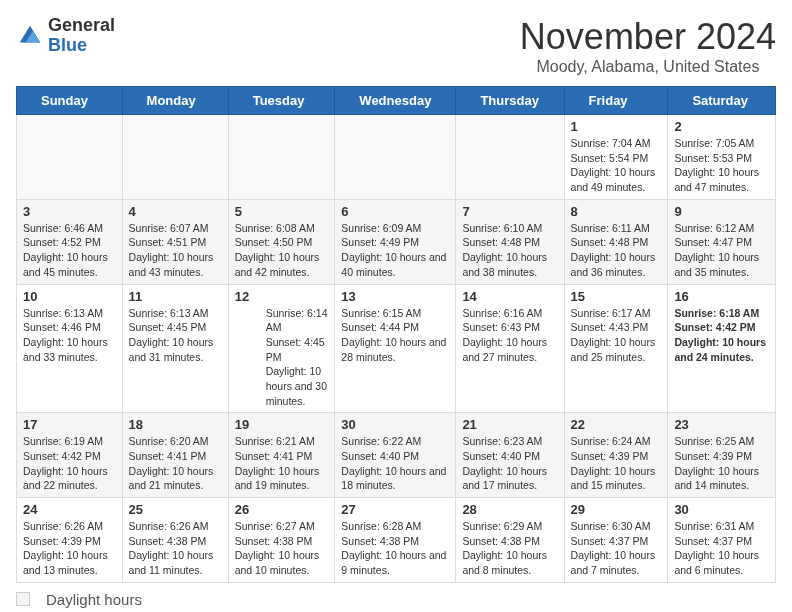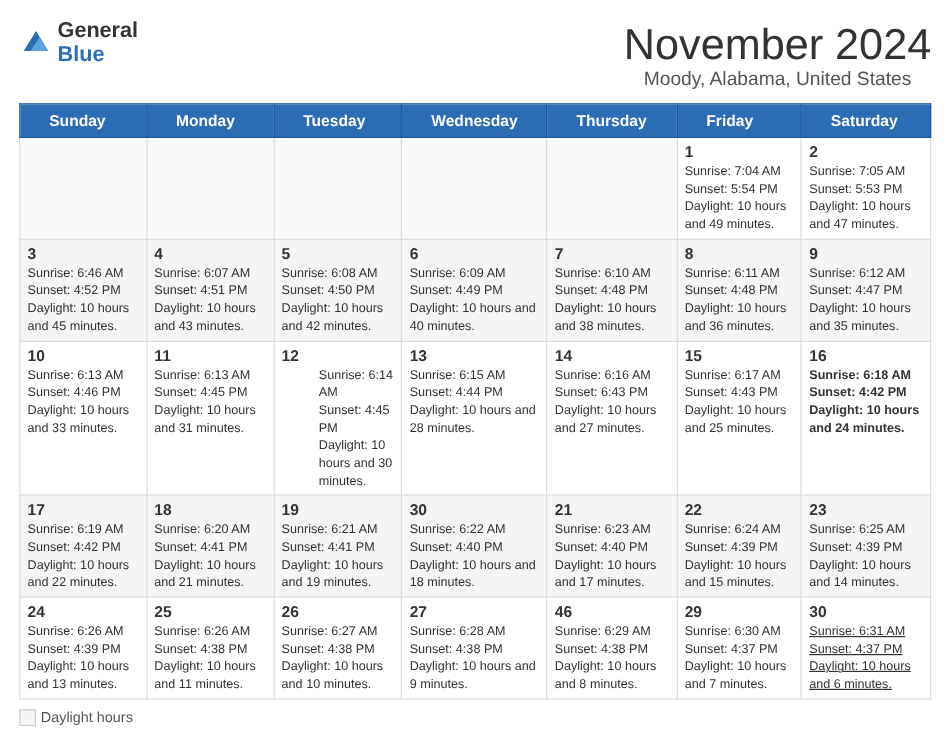--- a/index.html
+++ b/index.html
@@ -92,23 +92,23 @@
       margin-bottom: 2px;
     }
     .day-info {
       font-size: 10.5px;
       line-height: 1.4;
       color: #333;
     }
     .footer {
       display: flex;
       align-items: center;
-      gap: 4px;
+      gap: 16px;
       margin-top: 8px;
-      font-size: 12px;
+      font-size: 15px;
       color: #555;
     }
     .legend-box {
       width: 14px;
       height: 14px;
       background: #f5f5f5;
       border: 1px solid #ccc;
       display: inline-block;
     }
   </style>
@@ -315,34 +315,34 @@
 Sunset: 4:38 PM
 Daylight: 10 hours and 10 minutes.</div>
         </td>
         <td>
           <span class="day-num">27</span>
           <div class="day-info" style="white-space: pre-line;">Sunrise: 6:28 AM
 Sunset: 4:38 PM
 Daylight: 10 hours and 9 minutes.</div>
         </td>
         <td>
-          <span class="day-num">46</span>
+          <span class="day-num">28</span>
           <div class="day-info" style="white-space: pre-line;">Sunrise: 6:29 AM
 Sunset: 4:38 PM
 Daylight: 10 hours and 8 minutes.</div>
         </td>
         <td>
           <span class="day-num">29</span>
           <div class="day-info" style="white-space: pre-line;">Sunrise: 6:30 AM
 Sunset: 4:37 PM
 Daylight: 10 hours and 7 minutes.</div>
         </td>
         <td>
           <span class="day-num">30</span>
-          <div class="day-info" style="white-space: pre-line; text-decoration: underline;">Sunrise: 6:31 AM
+          <div class="day-info" style="white-space: pre-line;">Sunrise: 6:31 AM
 Sunset: 4:37 PM
 Daylight: 10 hours and 6 minutes.</div>
         </td>
       </tr>
     </tbody>
 </table>
 
 <div class="footer">
   <div class="legend-box"></div>
   <span>Daylight hours</span>

